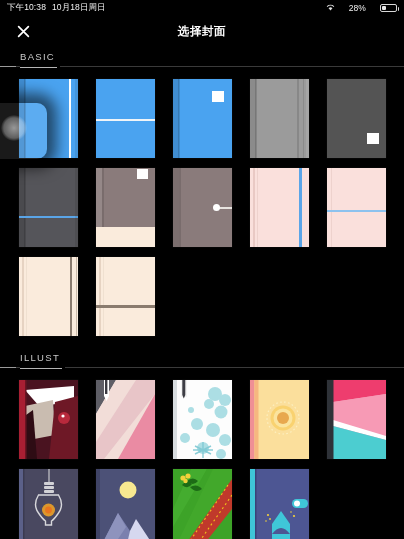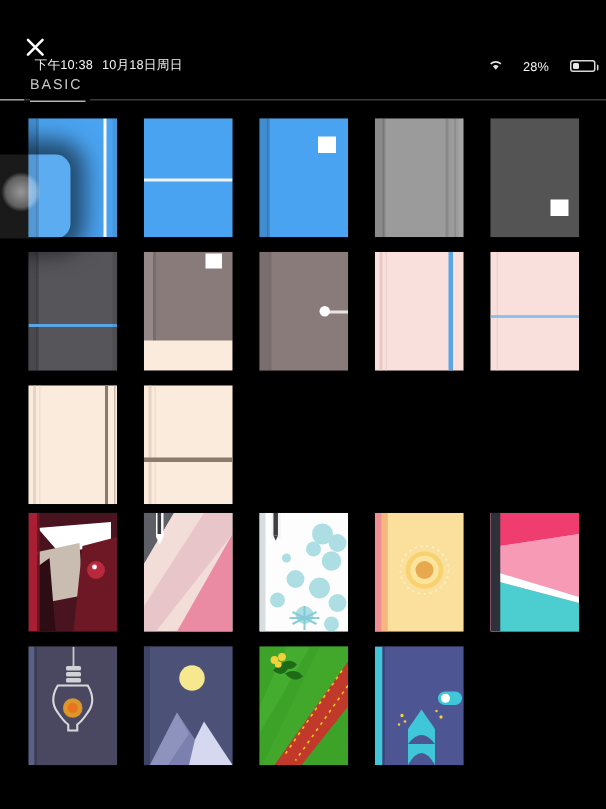--- a/index.html
+++ b/index.html
@@ -5,24 +5,24 @@
   html,body{margin:0;padding:0;background:#000;}
   body{
     width:404px;height:539px;overflow:hidden;
     font-family:"Liberation Sans","DejaVu Sans",sans-serif;
     color:#fff;-webkit-font-smoothing:antialiased;
   }
   .screen{position:relative;width:404px;height:539px;background:#000;overflow:hidden;}
 
   
   .statusbar{
-    position:absolute;top:0;left:16px;right:0;height:15px;
+    position:absolute;top:0;left:0;right:0;height:15px;
     display:flex;align-items:center;
     padding:0 7px;box-sizing:border-box;
-    font-size:8.5px;color:#f2f2f2;letter-spacing:.1px;margin-top:36px;
+    font-size:8.5px;color:#f2f2f2;letter-spacing:.1px;
   }
   .sb-left{display:flex;align-items:center;gap:6px;}
   .sb-right{margin-left:auto;display:flex;align-items:center;gap:14px;}
   .wifi{display:inline-block;width:9px;height:7px;position:relative;}
   .wifi svg{display:block;}
   .batt{position:relative;width:17px;height:8px;border:1px solid #d8d8d8;border-radius:2px;box-sizing:border-box;}
   .batt::after{content:"";position:absolute;right:-3px;top:2px;width:1.5px;height:4px;background:#d8d8d8;border-radius:0 1px 1px 0;}
   .batt i{position:absolute;left:1px;top:1px;bottom:1px;width:4px;background:#e8e8e8;border-radius:1px;display:block;}
 
   
@@ -123,20 +123,21 @@
   </div>
 
   <div class="titlebar">
     <div class="close-btn">
       <span>
         <svg viewBox="0 0 16 16" width="13" height="13">
           <path d="M2 2 L14 14 M14 2 L2 14" stroke="#ffffff" stroke-width="2.1" stroke-linecap="round"></path>
         </svg>
       </span>
     </div>
+    <div class="title">选择封面</div>
   </div>
 
   <div class="content">
 
     <div class="section-head">
       <div class="rule"></div>
       <div class="rule2"></div>
       <div class="section-label">BASIC</div>
       <div class="underline"></div>
     </div>
@@ -212,20 +213,26 @@
       </div>
 
       <div class="cover" style="background:#faebdc;">
         <div class="m-vline" style="left:3px;width:1.5px;background:#e6d3c2;"></div>
         <div class="m-vline" style="left:7px;width:1px;background:#efe0d0;"></div>
         <div class="m-hline" style="top:48px;height:2.5px;background:#8a7b6e;"></div>
       </div>
 
     </div>
 
+    <div class="section-head" style="margin-top:12px;">
+      <div class="rule"></div>
+      <div class="rule2"></div>
+      <div class="section-label">ILLUST</div>
+      <div class="underline" style="width:42px;"></div>
+    </div>
 
     <div class="grid">
 
       <div class="cover" style="background:#5c1826;">
         <svg viewBox="0 0 59 79" width="59" height="79">
           <rect x="0" y="0" width="59" height="79" fill="#4a1320"></rect>
           <polygon points="6,10 55,6 55,22 20,26" fill="#ffffff"></polygon>
           <polygon points="6,26 34,20 36,55 10,60" fill="#c9bcb0"></polygon>
           <polygon points="36,22 59,16 59,79 30,79" fill="#6e1826"></polygon>
           <polygon points="0,40 14,30 18,79 0,79" fill="#2e0c14"></polygon>

